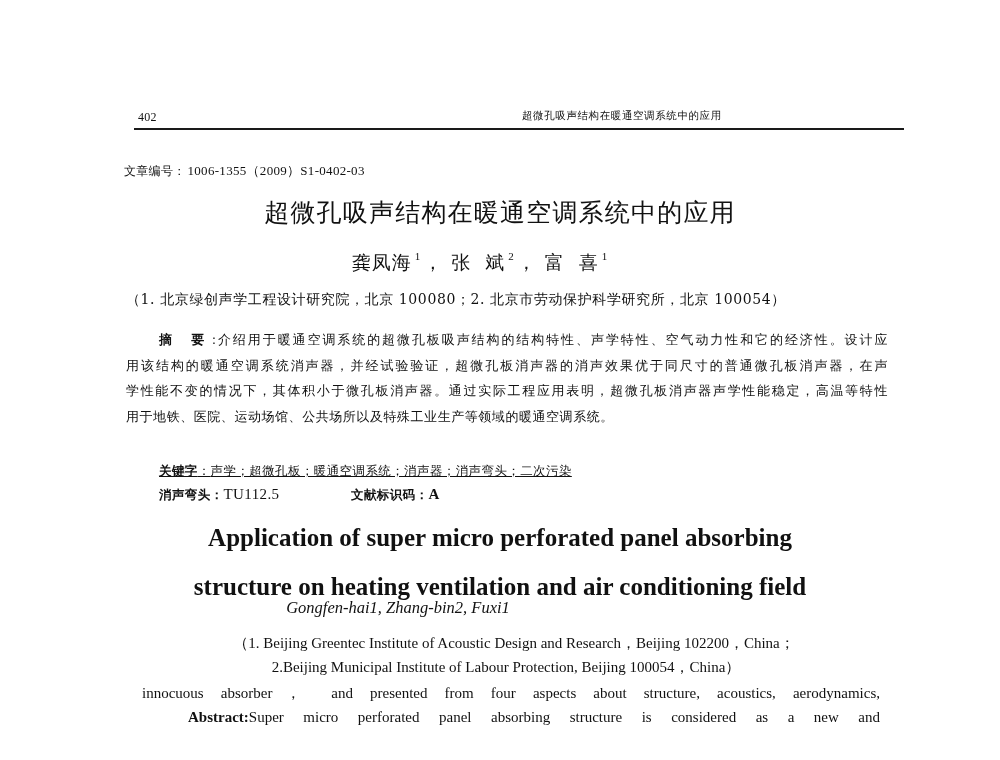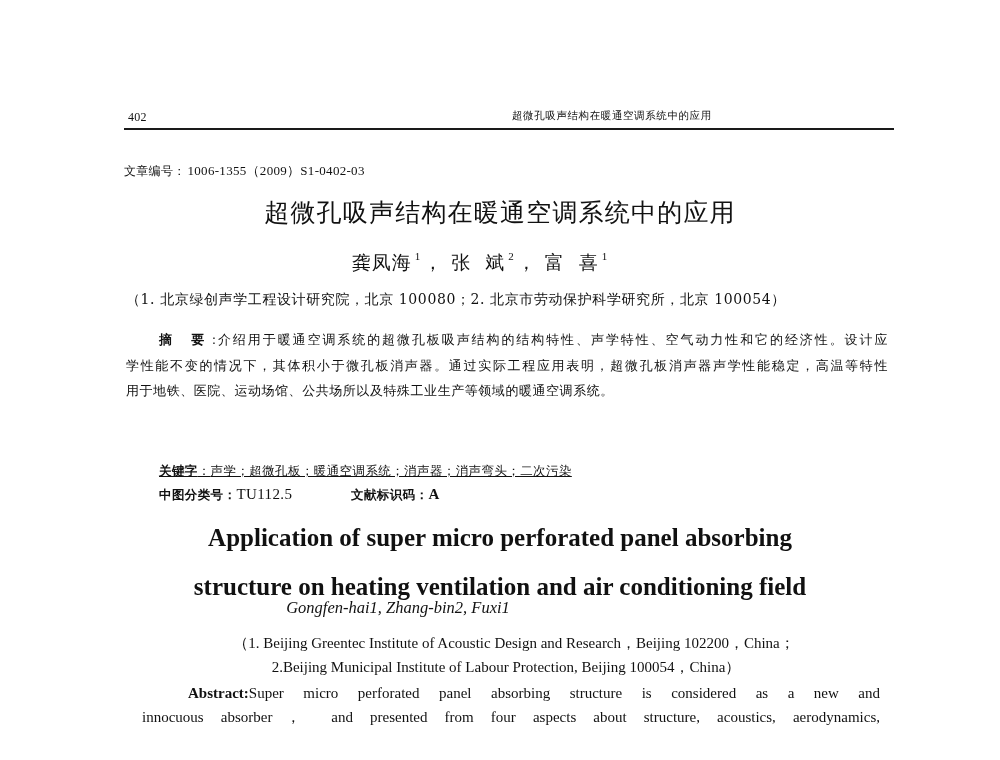--- a/index.html
+++ b/index.html
@@ -12,21 +12,21 @@
       height: 760px;
       position: relative;
       overflow: hidden;
       color: #111111;
       font-family: "Liberation Serif", "DejaVu Serif", serif;
     }
     .abs { position: absolute; }
 
     
     .running-header {
-      left: 124px; top: 106px; width: 770px; height: 22px;
+      left: 134px; top: 106px; width: 770px; height: 22px;
       border-bottom: 2px solid #1a1a1a;
       font-size: 12px;
     }
     .page-number {
       position: absolute; left: 4px; top: 4px;
       font-family: "Liberation Serif", serif; font-size: 12px; letter-spacing: 0.2px;
     }
     .running-title {
       position: absolute; left: 388px; top: 3px;
       font-family: "DejaVu Sans", sans-serif; font-size: 10.5px; letter-spacing: 0.6px;
@@ -134,40 +134,41 @@
 <h1 class="abs cn-title" style="margin:0;">超微孔吸声结构在暖通空调系统中的应用</h1>
 
 <div class="abs cn-authors">
   <span>龚凤海</span><sup>1</sup><span class="sep">，</span><span>张</span><span class="gap"></span><span>斌</span><sup>2</sup><span class="sep">，</span><span>富</span><span class="gap"></span><span>喜</span><sup>1</sup>
 </div>
 
 <div class="abs cn-affil">（1. 北京绿创声学工程设计研究院，北京 100080；2. 北京市劳动保护科学研究所，北京 100054）</div>
 
 <div class="abs cn-abstract">
   <span class="line indent"><span class="label">摘 要</span><span>:</span><span>介绍用于暖通空调系统的超微孔板吸声结构的结构特性、声学特性、空气动力性和它的经济性。设计应</span></span>
+  <span class="line">用该结构的暖通空调系统消声器，并经试验验证，超微孔板消声器的消声效果优于同尺寸的普通微孔板消声器，在声</span>
   <span class="line">学性能不变的情况下，其体积小于微孔板消声器。通过实际工程应用表明，超微孔板消声器声学性能稳定，高温等特性</span>
   <span class="line last">用于地铁、医院、运动场馆、公共场所以及特殊工业生产等领域的暖通空调系统。</span>
 </div>
 
 <div class="abs keywords">
   <span class="label">关键字</span><span>：</span><span>声学；超微孔板；暖通空调系统；消声器；消声弯头；二次污染</span>
 </div>
 
 <div class="abs clc">
-  <span class="label">中图分类号：</span><span class="value">TU112.5</span>
+  <span class="label">消声弯头：</span><span class="value">TU112.5</span>
 </div>
 
 <div class="abs doccode">
   <span class="label">文献标识码：</span><span class="value">A</span>
 </div>
 
 <div class="abs en-title l1">Application of super micro perforated panel absorbing</div>
 <div class="abs en-title l2">structure on heating ventilation and air conditioning field</div>
 
 <div class="abs en-authors">Gongfen-hai1, Zhang-bin2, Fuxi1</div>
 
 <div class="abs en-affil l1">（1. Beijing Greentec Institute of Acoustic Design and Research，Beijing 102200，China；</div>
 <div class="abs en-affil l2">2.Beijing Municipal Institute of Labour Protection, Beijing 100054，China）</div>
 
 <div class="abs en-abstract">
+  <span class="line">innocuous absorber， and presented from four aspects about structure, acoustics, aerodynamics,</span>
   <span class="line indent"><span class="label">Abstract:</span><span>Super micro perforated panel absorbing structure is considered as a new and</span></span>
-  <span class="line">innocuous absorber， and presented from four aspects about structure, acoustics, aerodynamics,</span>
 </div>
 
 </body></html>

